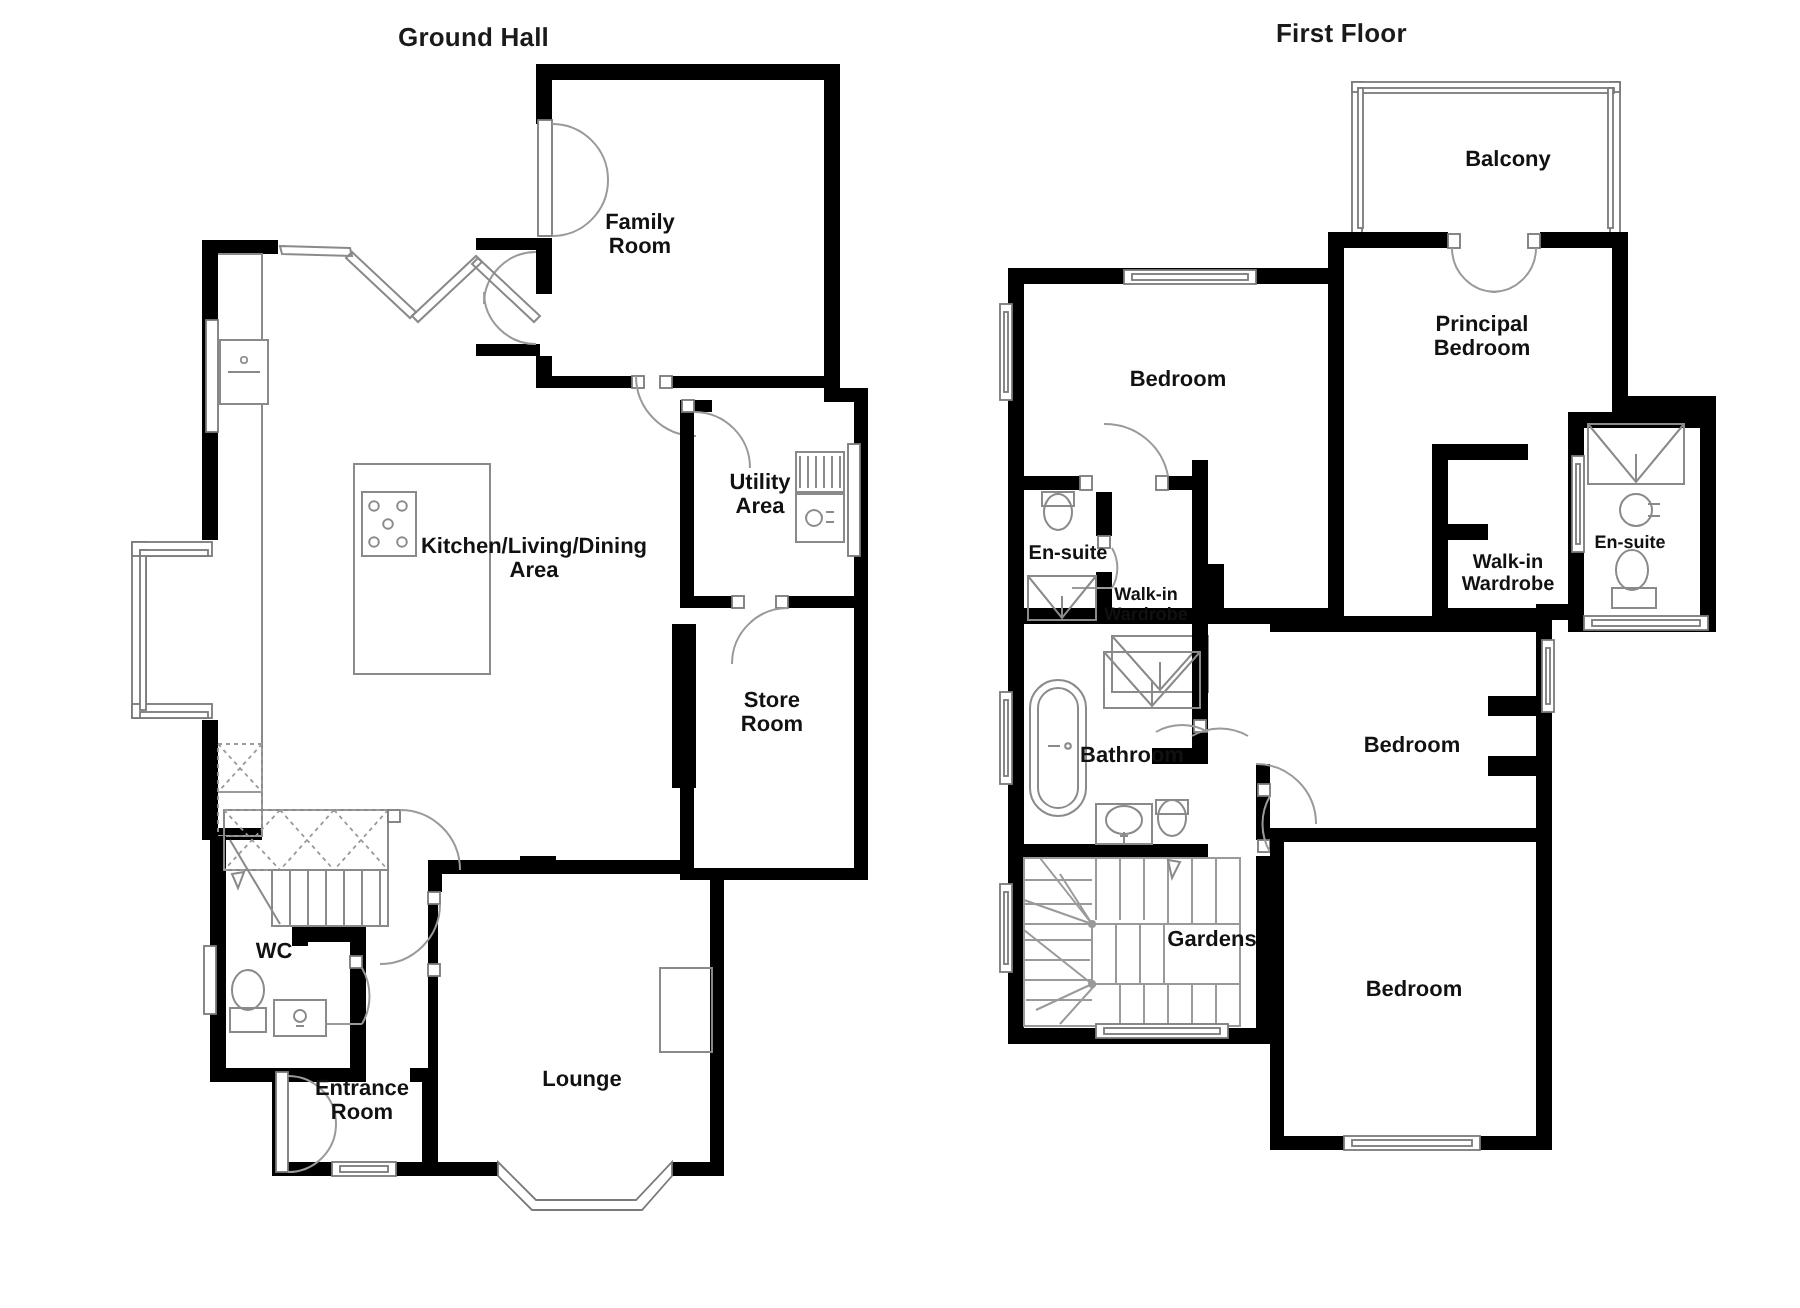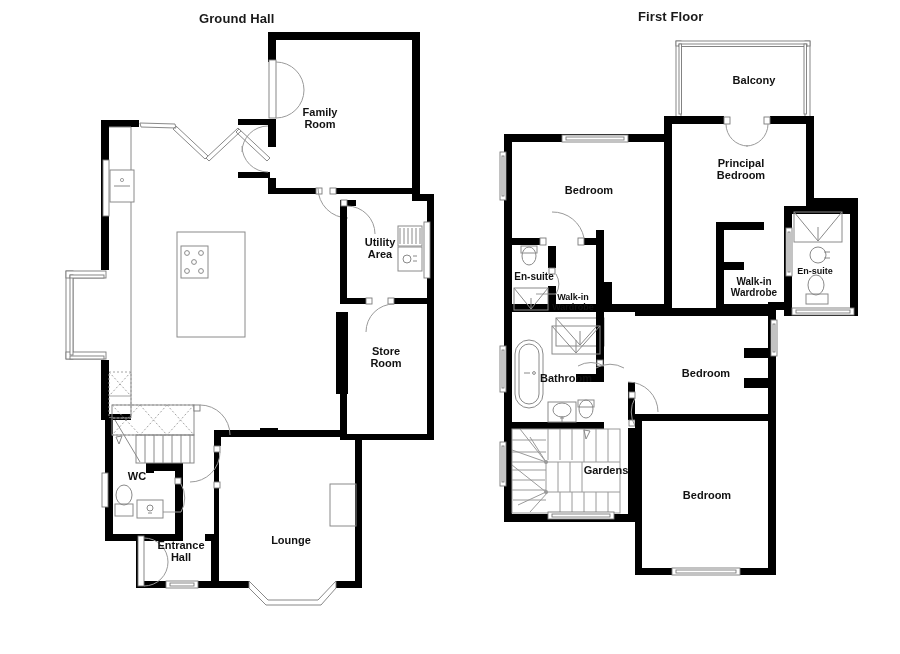--- a/index.html
+++ b/index.html
@@ -469,28 +469,30 @@
       </g>
     </g>
   </svg>
 
   <div class="floor-title" id="title-ground">Ground Hall</div>
 
   <div class="floor-title" id="title-first">First Floor</div>
 
   <div class="room-label rl-lg" style="left:320px; top:118px;">Family
 Room</div>
+  <div class="room-label rl-lg" style="left:267px; top:280px;">Kitchen/Living/Dining
+Area</div>
   <div class="room-label rl-lg" style="left:380px; top:248px;">Utility
 Area</div>
   <div class="room-label rl-lg" style="left:386px; top:357px;">Store
 Room</div>
   <div class="room-label rl-lg" style="left:291px; top:540px;">Lounge</div>
   <div class="room-label rl-lg" style="left:137px; top:476px;">WC</div>
   <div class="room-label rl-lg" style="left:181px; top:551px;">Entrance
-Hall</div>
+Room</div>
 
   <div class="room-label rl-lg" style="left:742px; top:80px;margin-left:12px;">Balcony</div>
   <div class="room-label rl-lg" style="left:741px; top:169px;">Principal
 Bedroom</div>
   <div class="room-label rl-lg" style="left:589px; top:190px;">Bedroom</div>
   <div class="room-label rl-md" style="left:534px; top:277px;">En-suite</div>
   <div class="room-label rl-sm" style="left:573px; top:302px;">Walk-in
 Wardrobe</div>
   <div class="room-label rl-md" style="left:754px; top:287px;">Walk-in
 Wardrobe</div>

